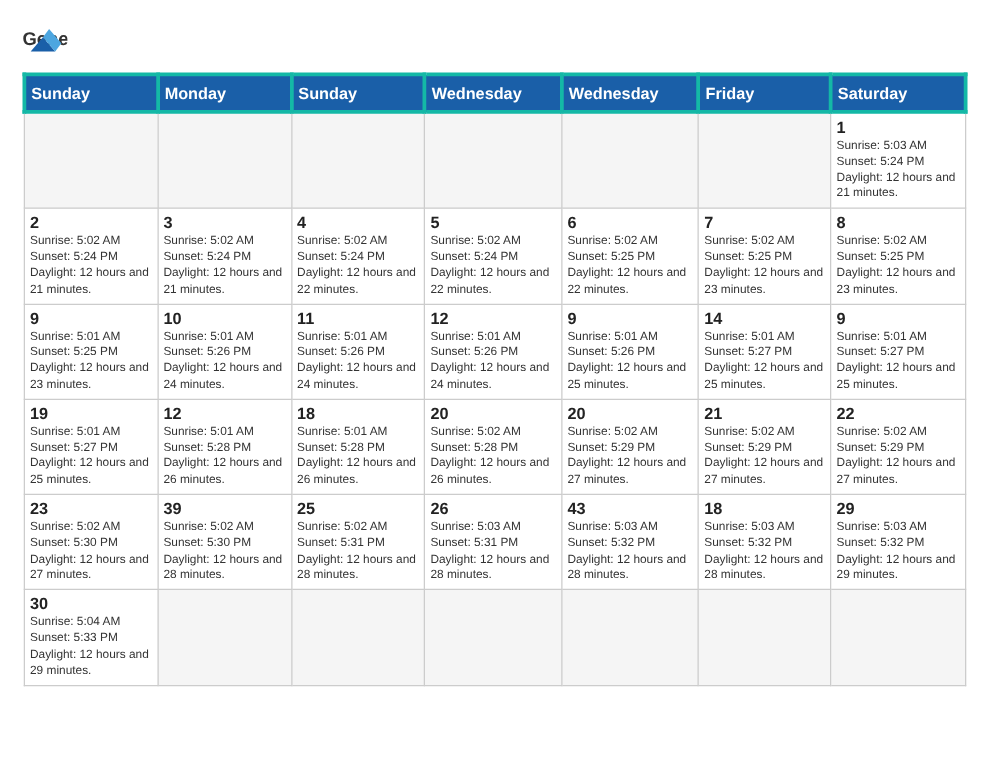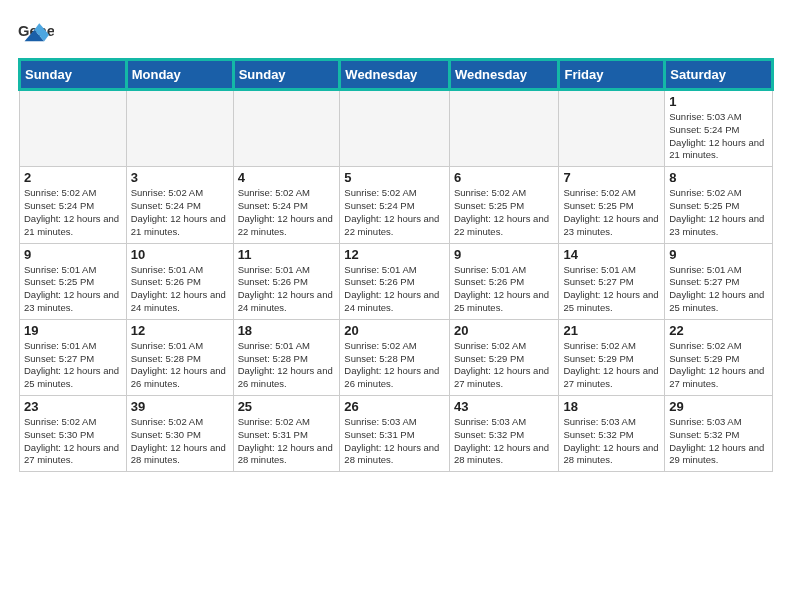--- a/index.html
+++ b/index.html
@@ -252,15 +252,27 @@
           </td>
           <td>
             <span class="day-num">18</span>
             <div class="day-info">Sunrise: 5:03 AM<br>Sunset: 5:32 PM<br>Daylight: 12 hours and 28 minutes.</div>
           </td>
           <td>
             <span class="day-num">29</span>
             <div class="day-info">Sunrise: 5:03 AM<br>Sunset: 5:32 PM<br>Daylight: 12 hours and 29 minutes.</div>
           </td>
         </tr>
+        <tr>
+          <td>
+            <span class="day-num">30</span>
+            <div class="day-info">Sunrise: 5:04 AM<br>Sunset: 5:33 PM<br>Daylight: 12 hours and 29 minutes.</div>
+          </td>
+          <td class="empty"></td>
+          <td class="empty"></td>
+          <td class="empty"></td>
+          <td class="empty"></td>
+          <td class="empty"></td>
+          <td class="empty"></td>
+        </tr>
       </tbody>
   </table>
 </div>
 
 </body></html>

